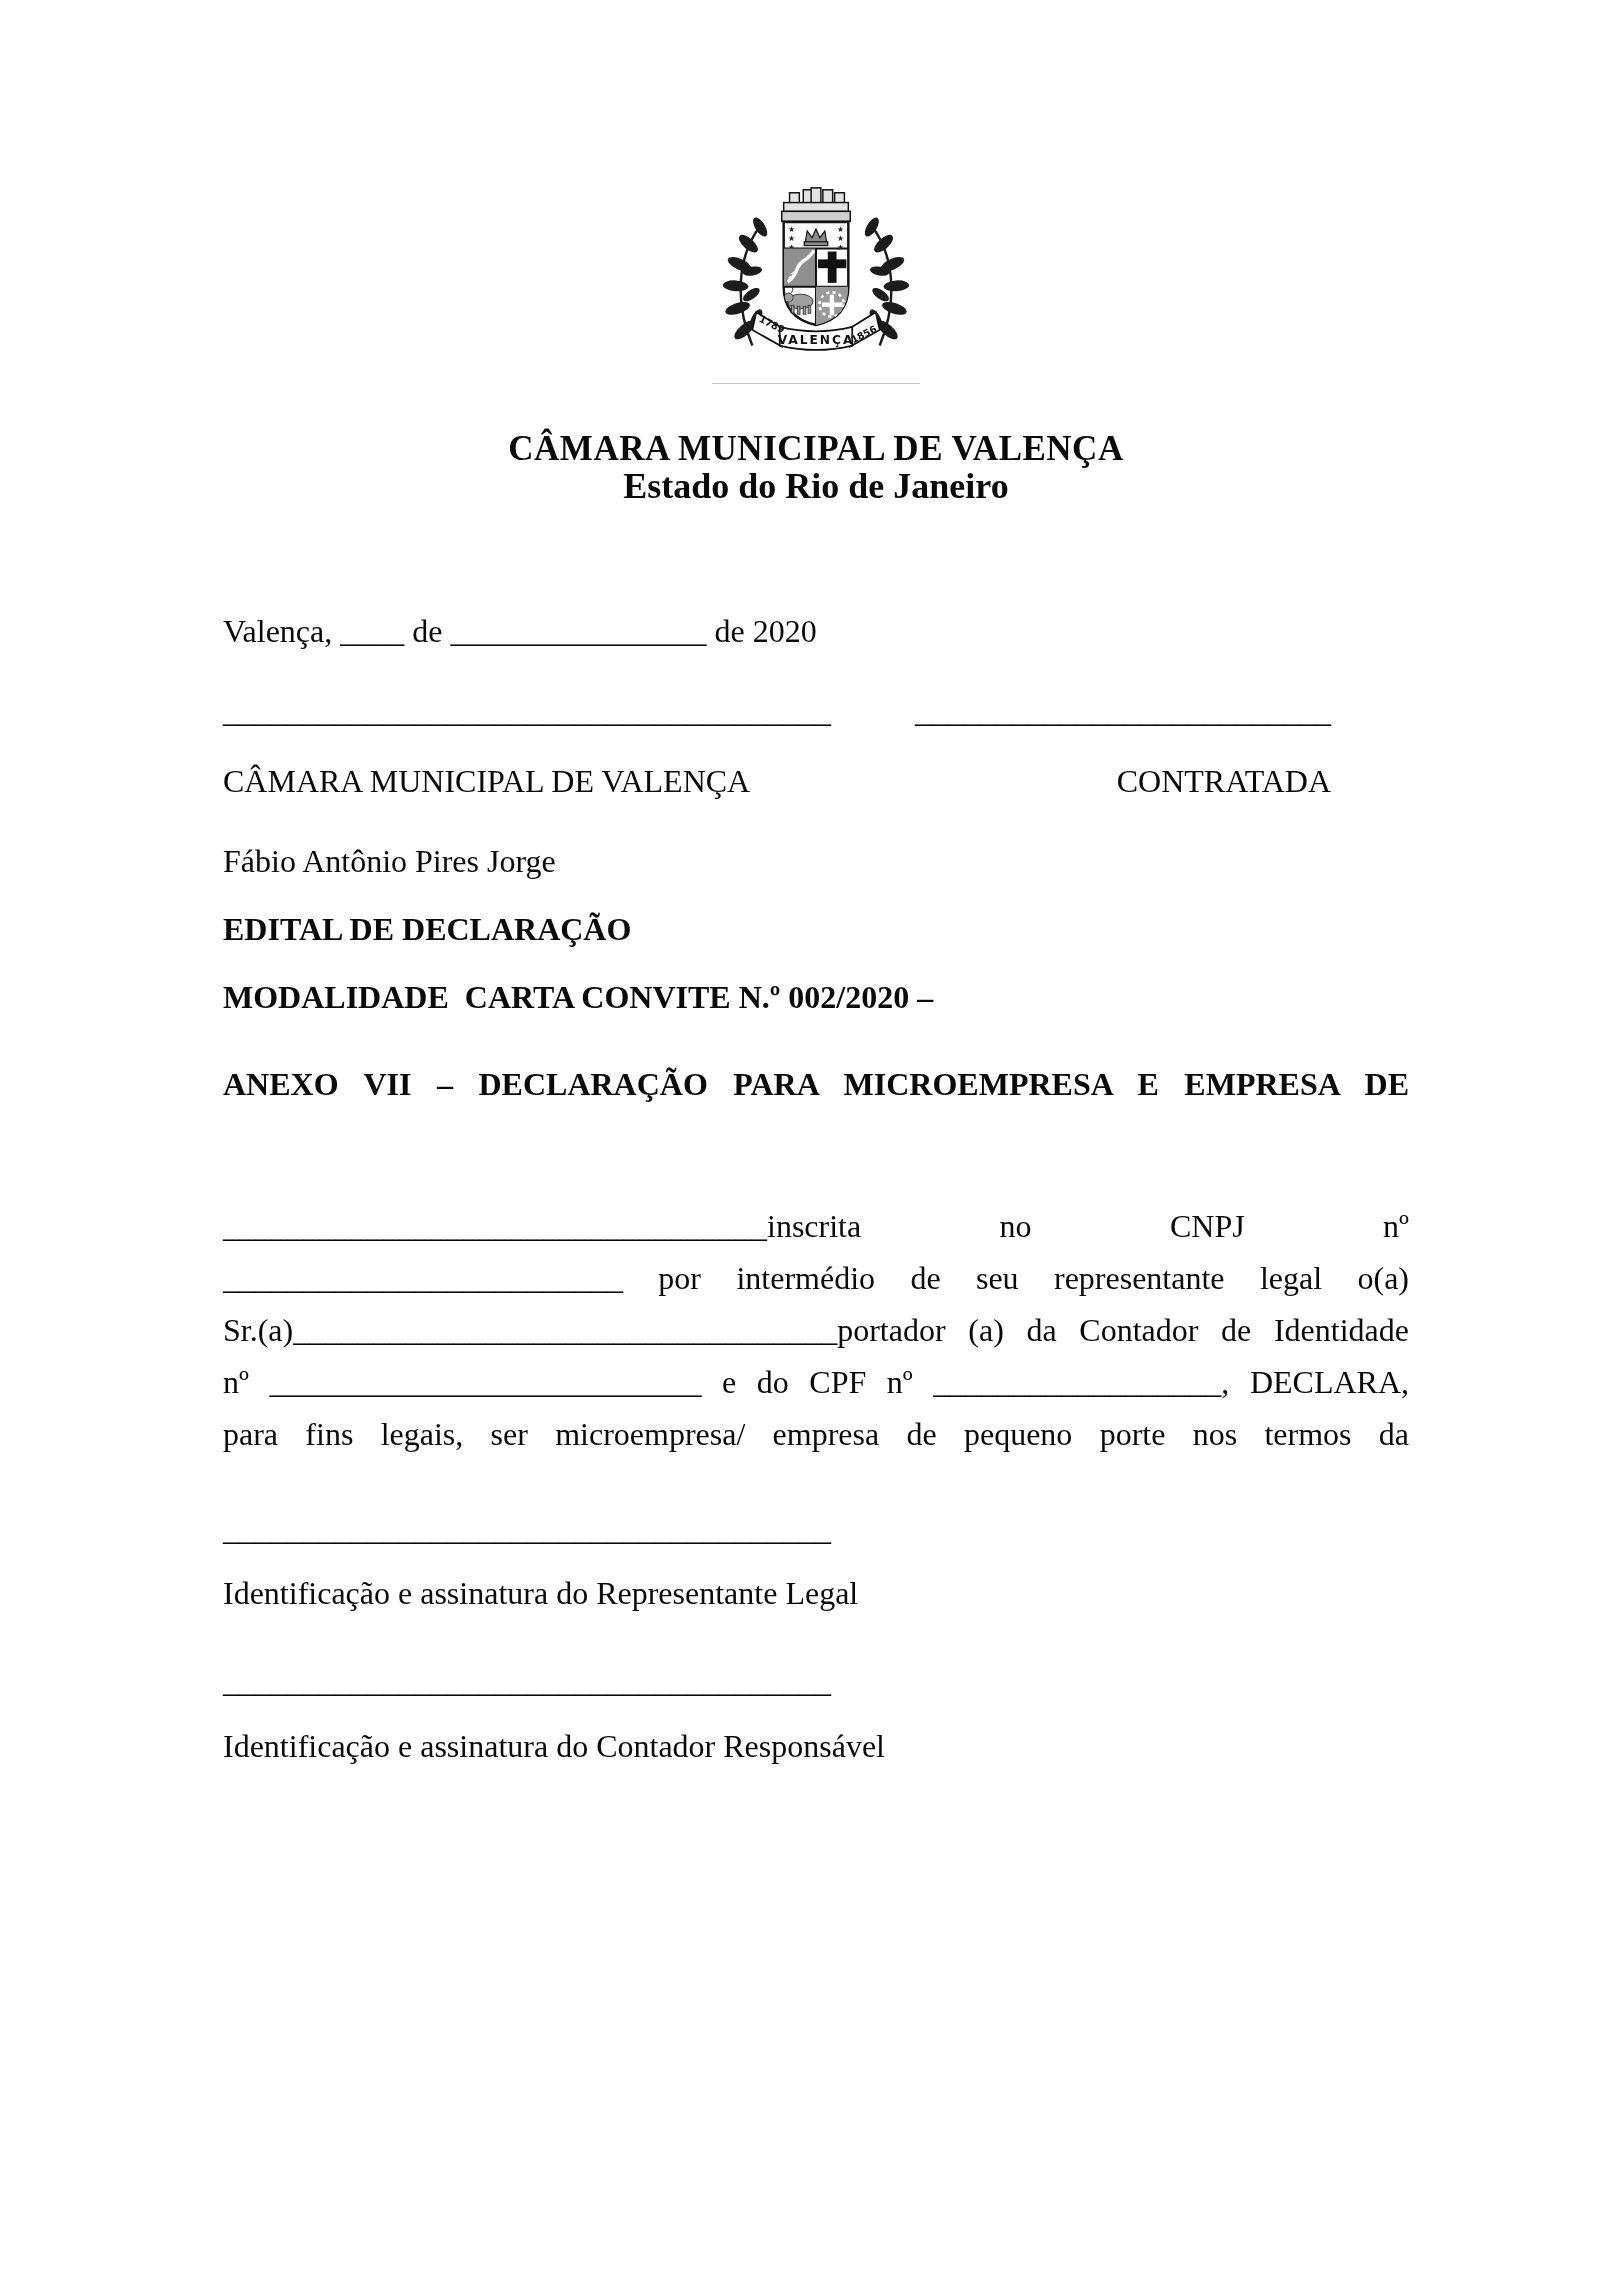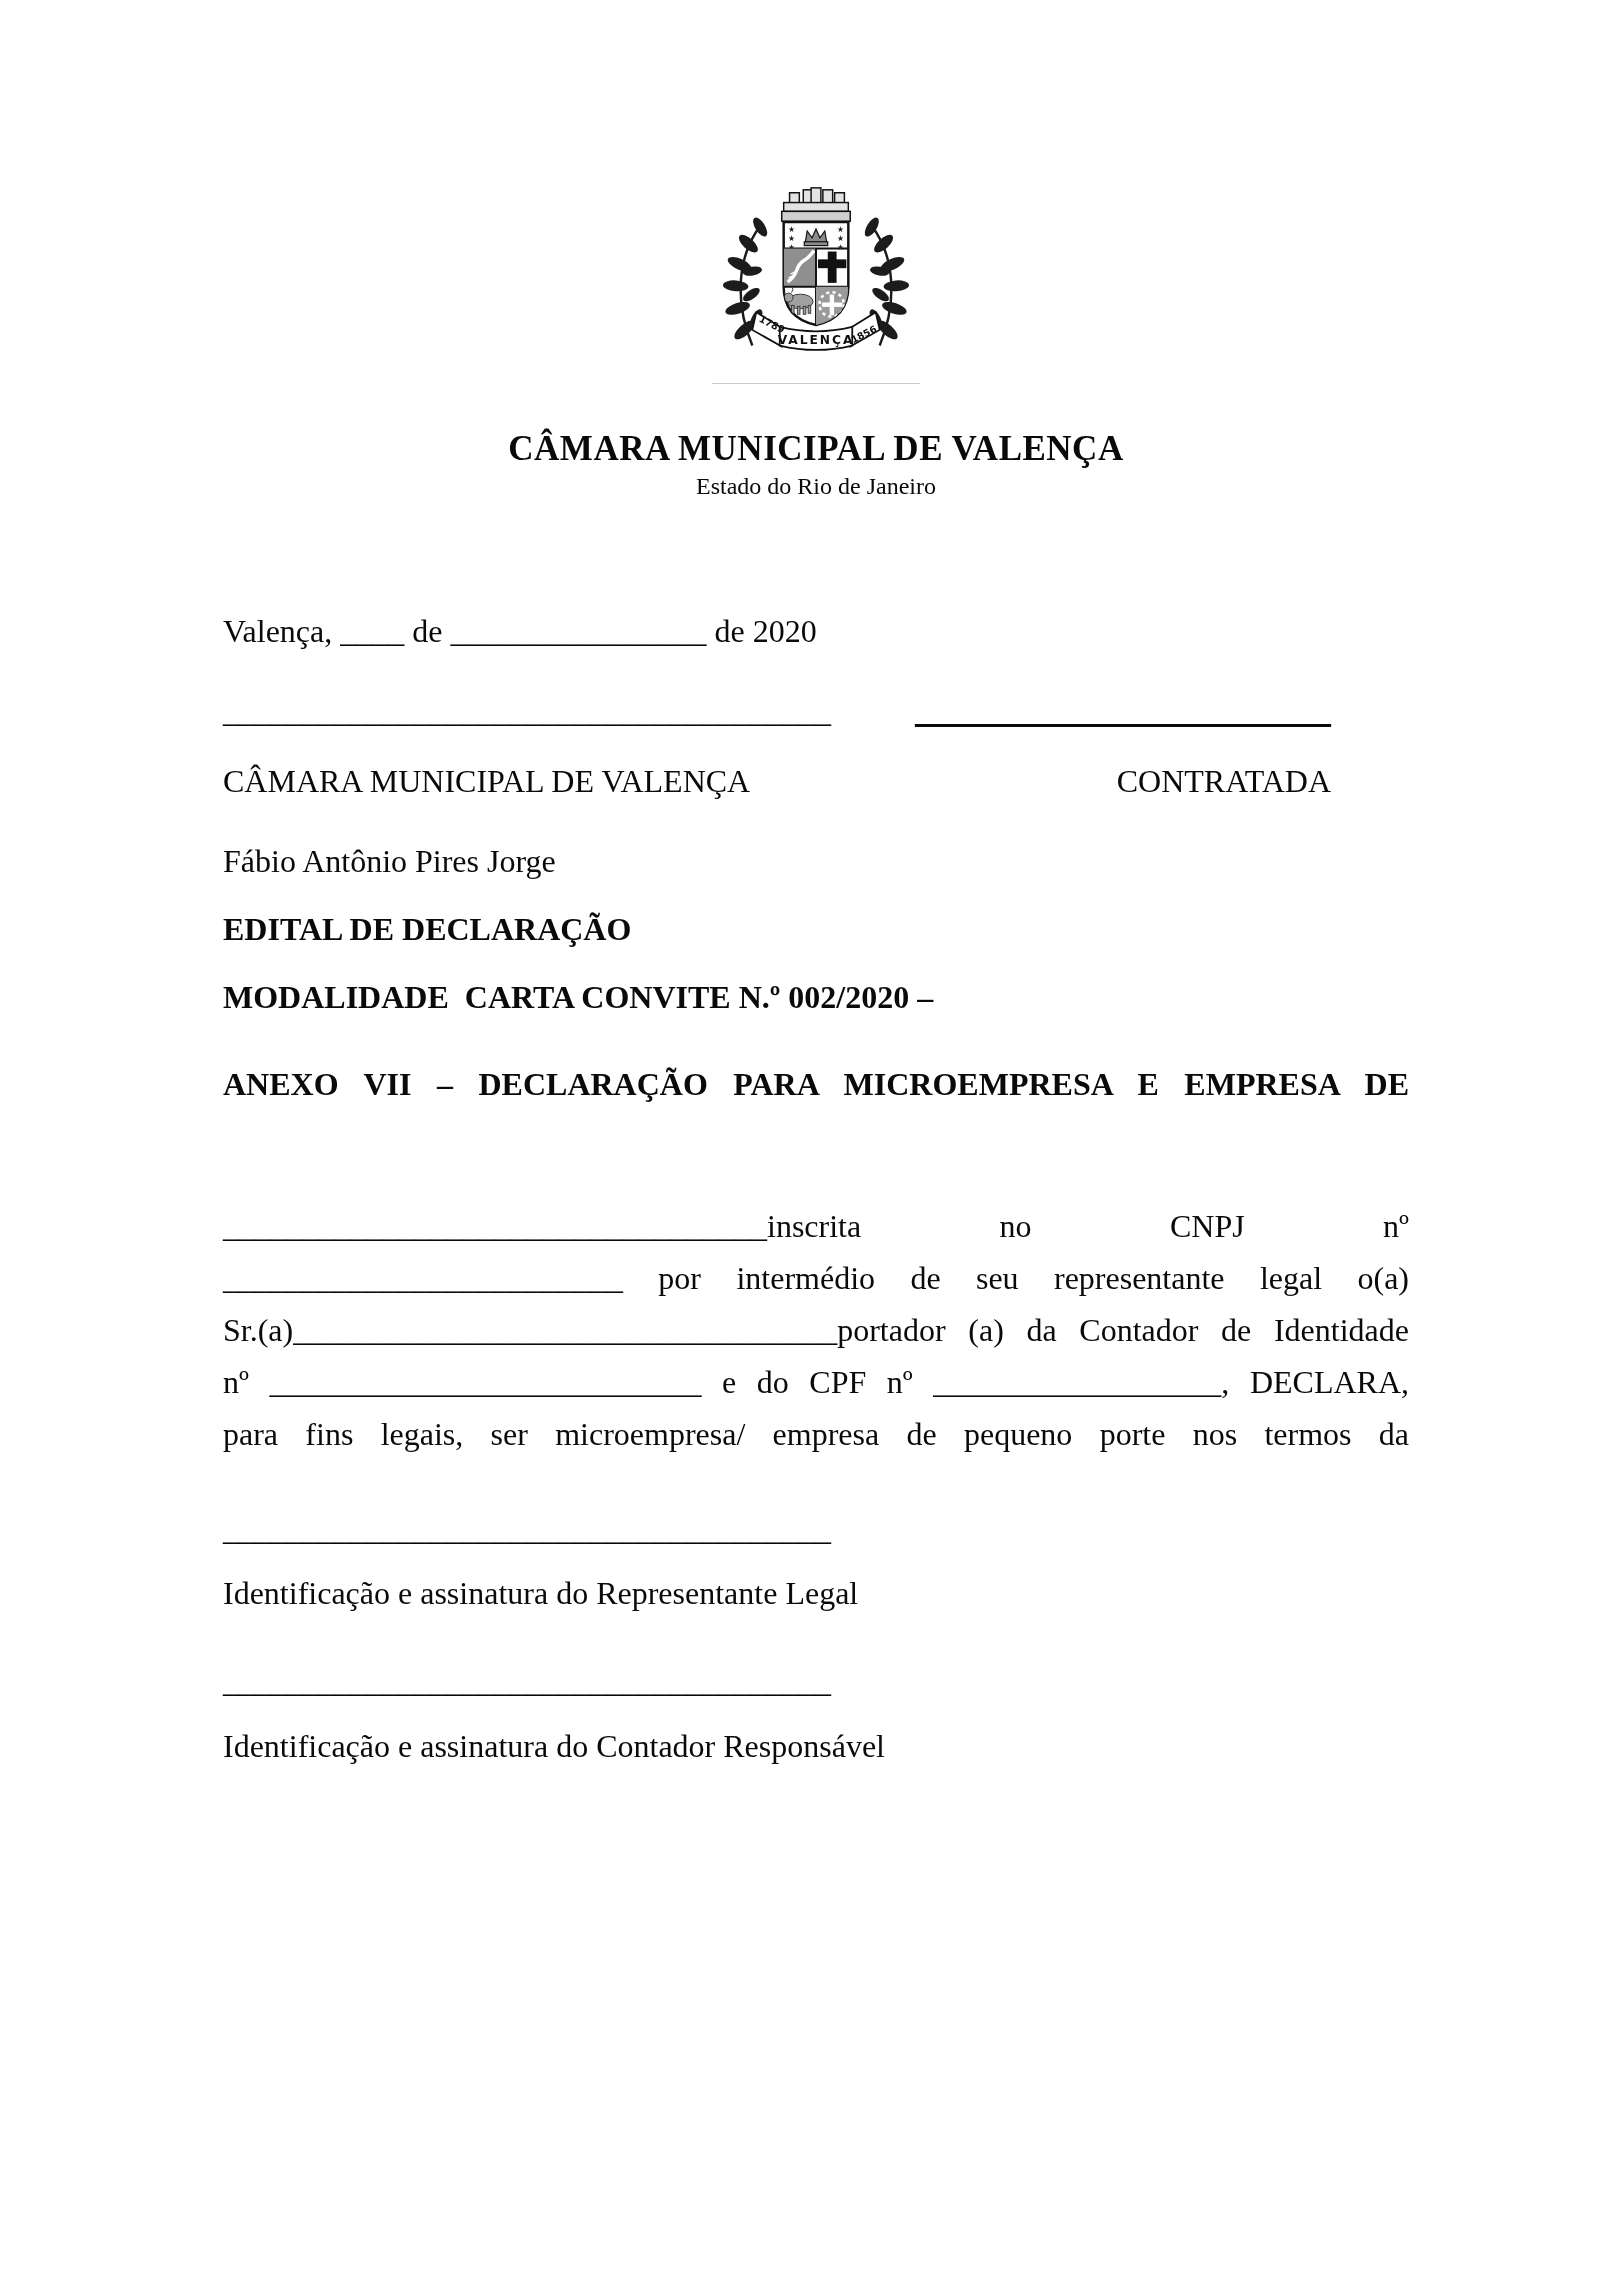--- a/index.html
+++ b/index.html
@@ -17,25 +17,25 @@
   }
   .crest-wrap{
     width:208px;
     margin:181px auto 0 auto;
     text-align:center;
     border-bottom:1px solid #c9c9c9;
     padding-bottom:2px;
   }
   .doc-header{ text-align:center; margin-top:45px; }
   .doc-header .title{ font-size:35px; font-weight:bold; line-height:39px; letter-spacing:0.5px;}
-  .doc-header .subtitle{ font-size:24px; font-weight:normal; line-height:37px; }
+  .doc-header .subtitle{ font-size:36px; font-weight:bold; line-height:37px; }
   .line{ line-height:37px; white-space:pre-wrap; }
   .date-line{ margin-top:108px; }
   .sig-row{ display:flex; justify-content:space-between; margin-top:43px; }
-  .sig-row .right-part{ margin-right:78px;text-decoration:underline; }
+  .sig-row .right-part{ margin-right:78px; }
   .labels-row{ display:flex; justify-content:space-between; margin-top:33px; }
   .labels-row .right-part{ margin-right:78px; }
   .signer-name{ margin-top:43px; }
   .signer-role{ margin-top:31px; }
   .edital-title{ margin-top:31px; font-weight:bold; }
   .edital-modality{ margin-top:31px; font-weight:bold; }
   .anexo{ margin-top:42px; font-weight:bold; }
   .anexo .l{ line-height:52px; white-space:normal; }
   .decl{ margin-top:90px; }
   .decl .l{ line-height:52px; white-space:normal; }

